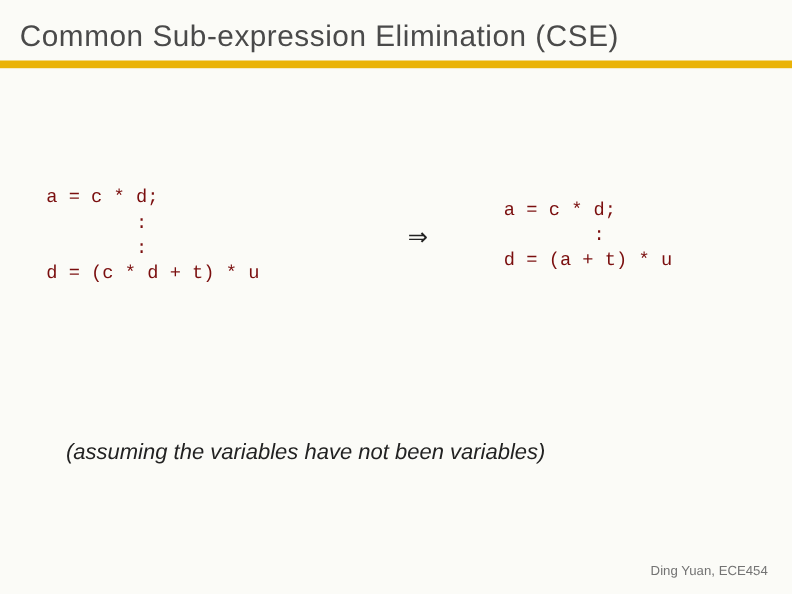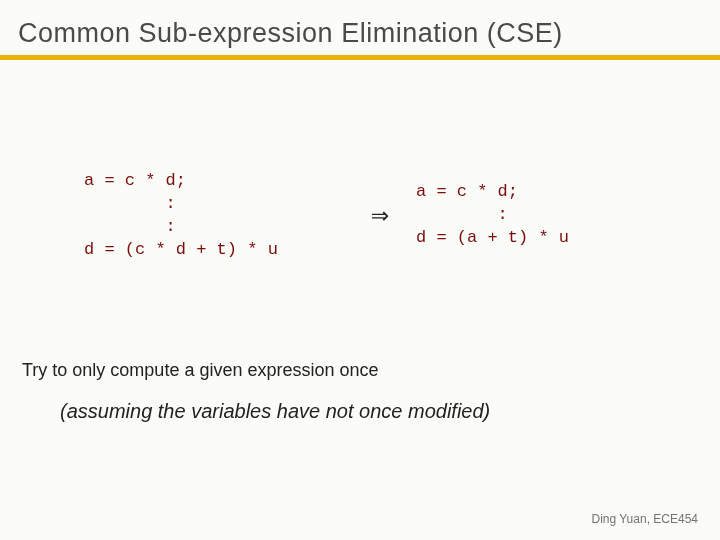--- a/index.html
+++ b/index.html
@@ -14,34 +14,34 @@
   }
   .slide {
     width: 720px;
     height: 540px;
     position: relative;
     background: #fbfbf7;
     box-sizing: border-box;
   }
   .title-wrap {
     padding: 18px 18px 6px 18px;
-    border-bottom: 5px solid #eab308;
+    border-bottom: 7px solid #eab308;
   }
   .title {
     font-size: 27px;
     color: #4a4a4a;
     font-weight: 400;
     letter-spacing: 0.5px;
   }
   .content {
     position: absolute;
     top: 170px;
     left: 0;
     right: 0;
-    padding: 0 84px;
+    padding: 0 42px;
   }
   .row {
     display: flex;
     align-items: center;
     justify-content: space-between;
     gap: 10px;
   }
   .codeblock {
     font-family: "Courier New", Courier, monospace;
     font-size: 17px;
@@ -105,18 +105,17 @@
         :
         :
 d = (c * d + t) * u</div>
       <div class="arrow">⇒</div>
       <div class="codeblock right-block">a = c * d;
         :
 d = (a + t) * u</div>
     </div>
   </div>
 
-  <div class="explain">Try to only compute a given expression once</div>
-  <div class="assume">(assuming the variables have not once modified)</div>
+  <div class="assume">(assuming the variables have not been variables)</div>
 
   <div class="footer">Ding Yuan, ECE454</div>
 
 </div>
 
 </body></html>

